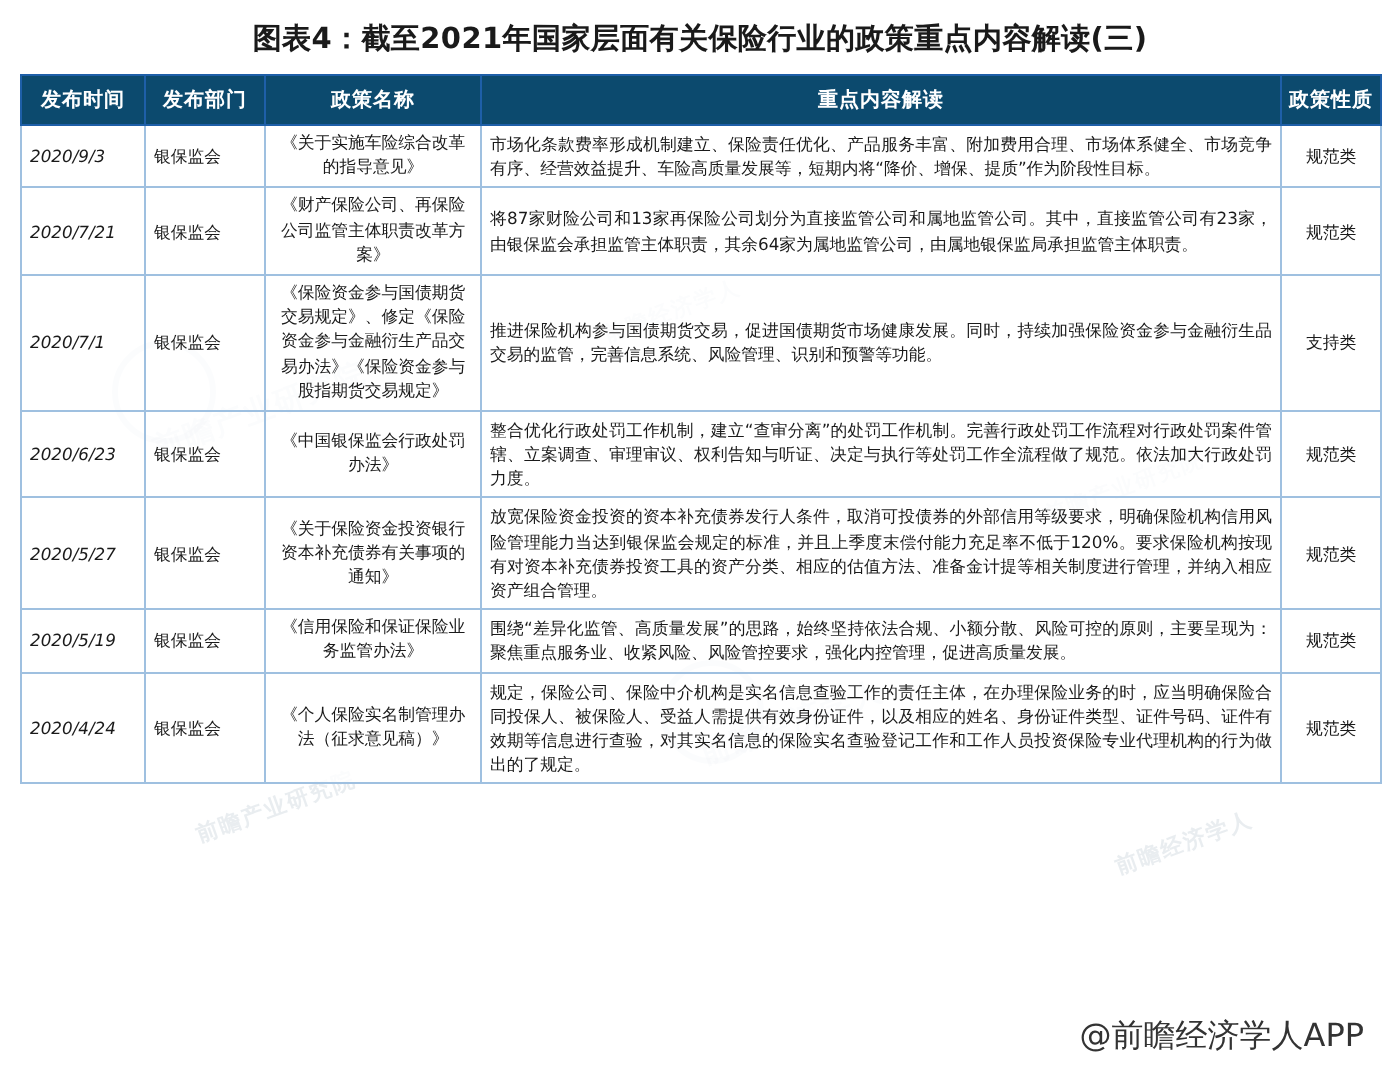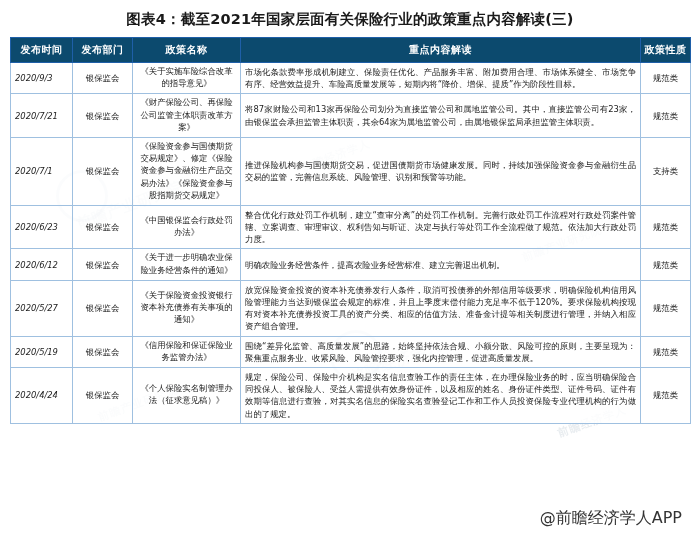--- a/index.html
+++ b/index.html
@@ -55,21 +55,20 @@
     color: #1a1a1a;
     padding: 3px 4px;
     vertical-align: middle;
     background: rgba(255,255,255,0.82);
   }
   td.c-date {
     white-space: nowrap;
     font-style: italic;
   }
   td.c-dept {
-    text-align: center;
     margin-left: 20px;
   }
   td.c-name {
     text-align: center;
     font-family: Liberation Mono, monospace;
   }
   td.c-content {
     text-align: justify;
     text-justify: inter-ideograph;
     margin-left: 24px;
@@ -182,27 +181,20 @@
         <td class="c-type">支持类</td>
       </tr>
       <tr>
         <td class="c-date">2020/6/23</td>
         <td class="c-dept">银保监会</td>
         <td class="c-name">《中国银保监会行政处罚办法》</td>
         <td class="c-content">整合优化行政处罚工作机制，建立“查审分离”的处罚工作机制。完善行政处罚工作流程对行政处罚案件管辖、立案调查、审理审议、权利告知与听证、决定与执行等处罚工作全流程做了规范。依法加大行政处罚力度。</td>
         <td class="c-type">规范类</td>
       </tr>
       <tr>
-        <td class="c-date">2020/6/12</td>
-        <td class="c-dept">银保监会</td>
-        <td class="c-name">《关于进一步明确农业保险业务经营条件的通知》</td>
-        <td class="c-content">明确农险业务经营条件，提高农险业务经营标准、建立完善退出机制。</td>
-        <td class="c-type">规范类</td>
-      </tr>
-      <tr>
         <td class="c-date">2020/5/27</td>
         <td class="c-dept">银保监会</td>
         <td class="c-name">《关于保险资金投资银行资本补充债券有关事项的通知》</td>
         <td class="c-content">放宽保险资金投资的资本补充债券发行人条件，取消可投债券的外部信用等级要求，明确保险机构信用风险管理能力当达到银保监会规定的标准，并且上季度末偿付能力充足率不低于120%。要求保险机构按现有对资本补充债券投资工具的资产分类、相应的估值方法、准备金计提等相关制度进行管理，并纳入相应资产组合管理。</td>
         <td class="c-type">规范类</td>
       </tr>
       <tr>
         <td class="c-date">2020/5/19</td>
         <td class="c-dept">银保监会</td>
         <td class="c-name">《信用保险和保证保险业务监管办法》</td>

